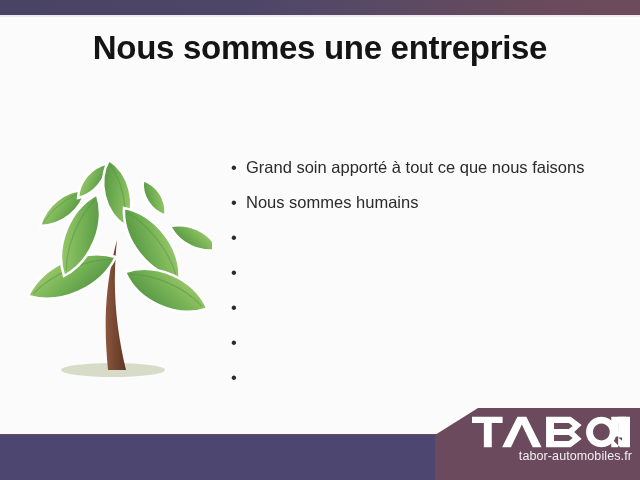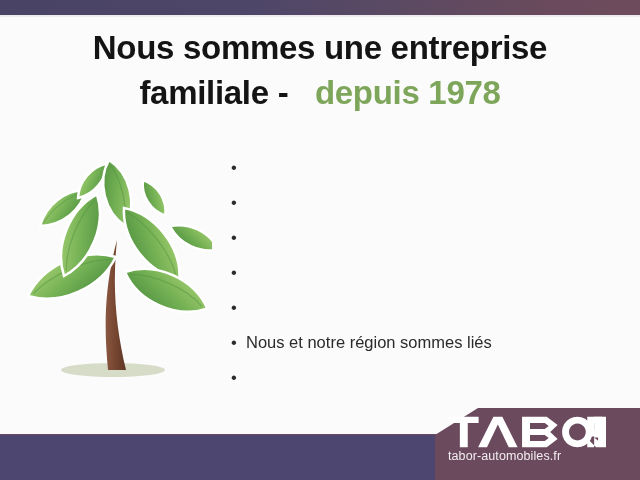--- a/index.html
+++ b/index.html
@@ -112,24 +112,24 @@
     height: 75px;
   }
   .bottom-bar svg {
     display: block;
     width: 640px;
     height: 75px;
   }
 
   .logo {
     position: absolute;
-    left: 448px;
+    left: 472px;
     top: 416px;
     width: 160px;
-    text-align: left;
+    text-align: right;
   }
   .logo-wordmark {
     display: block;
     height: 32px;
   }
   .logo-wordmark svg {
     display: block;
     width: 158px;
     height: 32px;
   }
@@ -145,25 +145,20 @@
 </head>
 <body>
 
 <div id="slide">
 
   <div class="top-band"></div>
   <div class="top-band-hairline"></div>
 
   <div class="heading">
     <span class="line">Nous sommes une entreprise</span>
-    <span class="line">
-      <span class="dash">familiale -</span>
-      &nbsp;
-      <span class="accent">depuis 1978</span>
-    </span>
   </div>
 
   <div class="tree">
     <svg viewBox="0 0 200 240" xmlns="http://www.w3.org/2000/svg">
       <defs>
         <linearGradient id="lg" x1="0" y1="0" x2="1" y2="1">
           <stop offset="0%" stop-color="#a8d173"></stop>
           <stop offset="48%" stop-color="#78b457"></stop>
           <stop offset="100%" stop-color="#4d8f3f"></stop>
         </linearGradient>
@@ -226,36 +221,37 @@
           <path d="M0 0 C 24 -22 66 -22 90 0 C 66 22 24 22 0 0 Z" fill="url(#lg2)" stroke="#ffffff" stroke-width="2.5"></path>
           <path d="M6 0 C 28 -10 62 -10 84 0" fill="none" stroke="#4f9040" stroke-width="1.3" opacity="0.45"></path>
         </g>
       </g>
     </svg>
   </div>
 
   <ul class="bullets">
     <li>
       <span class="dot">•</span>
-    </li>
-    <li>
-      <span class="dot">•</span>
-    </li>
-    <li>
-      <span class="dot">•</span>
-    </li>
-    <li>
-      <span class="dot">•</span>
-    </li>
-    <li>
-      <span class="dot">•</span>
-    </li>
-    <li>
-      <span class="dot">•</span>
-      <span>Nous et notre région sommes liés</span>
+      <span>Grand soin apporté à tout ce que nous faisons</span>
+    </li>
+    <li>
+      <span class="dot">•</span>
+      <span>Nous sommes humains</span>
+    </li>
+    <li>
+      <span class="dot">•</span>
+    </li>
+    <li>
+      <span class="dot">•</span>
+    </li>
+    <li>
+      <span class="dot">•</span>
+    </li>
+    <li>
+      <span class="dot">•</span>
     </li>
     <li>
       <span class="dot">•</span>
     </li>
   </ul>
 
   <div class="bottom-bar">
     <svg viewBox="0 0 640 75" xmlns="http://www.w3.org/2000/svg">
       <path d="M0 29 L640 29 L640 75 L0 75 Z" fill="#6b4a5e"></path>
       <path d="M0 30 L435 30 L478 3 L640 3 L640 75 L0 75 Z" fill="#6b4a5e"></path>

